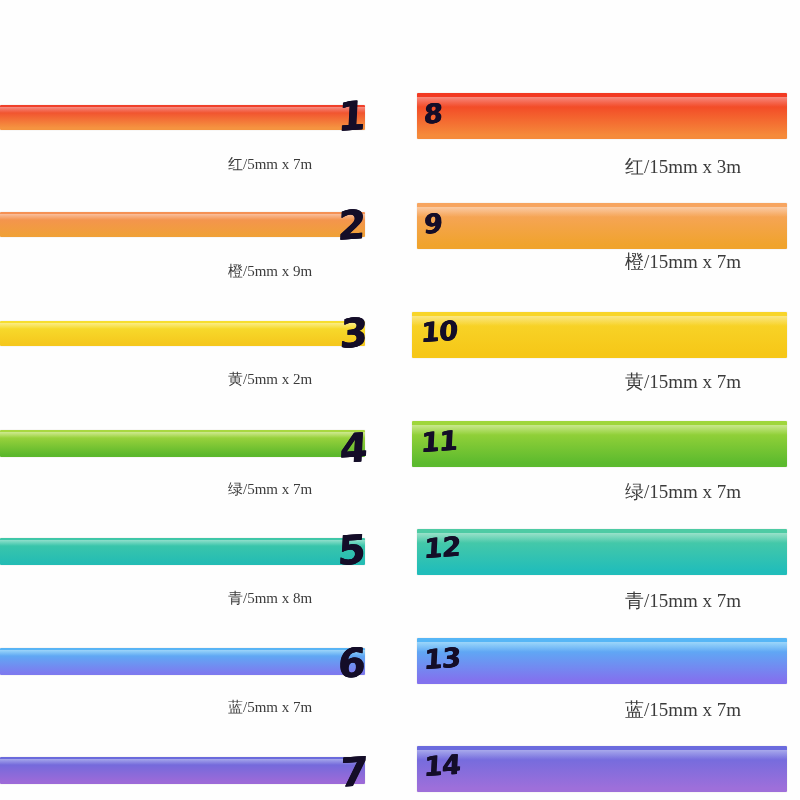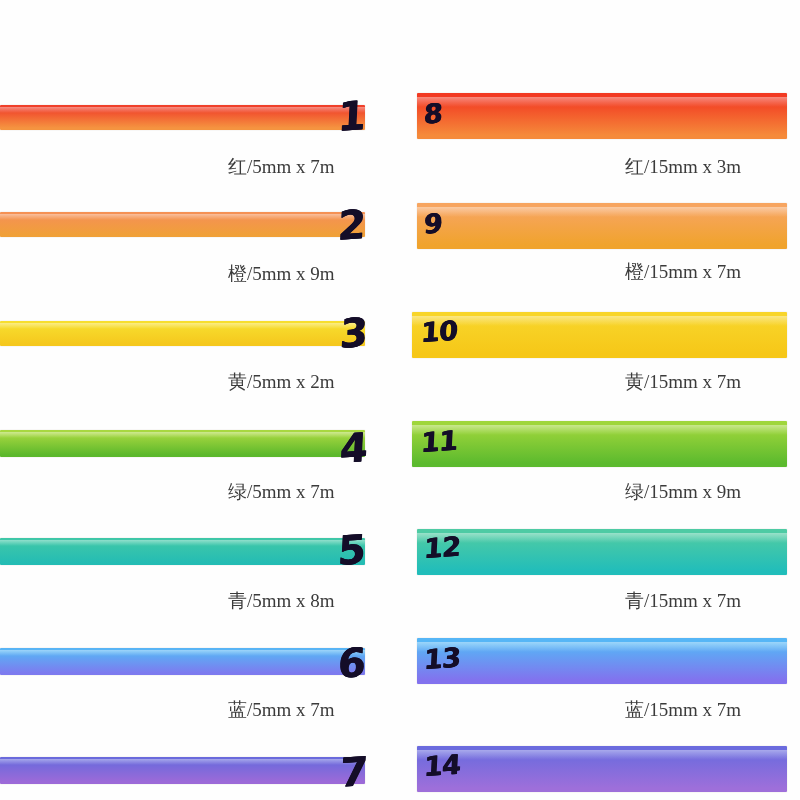--- a/index.html
+++ b/index.html
@@ -61,21 +61,21 @@
     color: #3b3b3b;
     font-family: "Liberation Serif", "DejaVu Serif", serif;
     font-size: 19px;
     line-height: 1;
     white-space: nowrap;
   }
 
   
   .col-left .bar   { height: 25px; }
   .col-left .num   { font-size: 40px; }
-  .col-left .caption { font-size: 19px; }
+  .col-left .caption { font-size: 15px; }
 
   
   .col-right .bar   { height: 46px; }
   .col-right .num   { font-size: 27px; }
   .col-right .caption { font-size: 19px; }
 </style>
 </head>
 <body>
 
 <div id="sheet" style="background: rgb(254, 254, 254);">
@@ -115,31 +115,31 @@
       <div class="num" style="left: 340px; top: 752px;">7</div>
     </div>
     <div class="row col-right" style="left: 0px; top: 0px; width: 800px; height: 800px; pointer-events: none;">
       <div class="bar" style="left: 417px; top: 93px; width: 370px; height: 46px; background: linear-gradient(rgb(242, 58, 34) 0%, rgb(242, 58, 34) 12%, rgb(245, 138, 58) 92%, rgb(245, 138, 58) 100%); pointer-events: auto;"></div>
       <div class="num" style="left: 424px; top: 100px;">8</div>
       <div class="caption" style="left: 625px; top: 157px;">红/15mm x 3m</div>
     </div>
     <div class="row col-right" style="left: 0px; top: 0px; width: 800px; height: 800px; pointer-events: none;">
       <div class="bar" style="left: 417px; top: 203px; width: 370px; height: 46px; background: linear-gradient(rgb(247, 165, 96) 0%, rgb(247, 165, 96) 12%, rgb(240, 163, 44) 92%, rgb(240, 163, 44) 100%); pointer-events: auto;"></div>
       <div class="num" style="left: 424px; top: 210px;">9</div>
-      <div class="caption" style="left: 625px; top: 262px; text-align: center;">橙/15mm x 7m</div>
+      <div class="caption" style="left: 625px; top: 252px; text-align: center;">橙/15mm x 7m</div>
     </div>
     <div class="row col-right" style="left: 0px; top: 0px; width: 800px; height: 800px; pointer-events: none;">
       <div class="bar" style="left: 412px; top: 312px; width: 375px; height: 46px; background: linear-gradient(rgb(248, 213, 42) 0%, rgb(248, 213, 42) 12%, rgb(246, 199, 24) 92%, rgb(246, 199, 24) 100%); pointer-events: auto;"></div>
       <div class="num" style="left: 421px; top: 318px;">10</div>
       <div class="caption" style="left: 625px; top: 372px;">黄/15mm x 7m</div>
     </div>
     <div class="row col-right" style="left: 0px; top: 0px; width: 800px; height: 800px; pointer-events: none;">
       <div class="bar" style="left: 412px; top: 421px; width: 375px; height: 46px; background: linear-gradient(rgb(159, 214, 59) 0%, rgb(159, 214, 59) 12%, rgb(92, 186, 46) 92%, rgb(92, 186, 46) 100%); pointer-events: auto;"></div>
       <div class="num" style="left: 421px; top: 428px;">11</div>
-      <div class="caption" style="left: 625px; top: 482px;">绿/15mm x 9m</div>
+      <div class="caption" style="left: 625px; top: 482px;">绿/15mm x 7m</div>
     </div>
     <div class="row col-right" style="left: 0px; top: 0px; width: 800px; height: 800px; pointer-events: none;">
       <div class="bar" style="left: 417px; top: 529px; width: 370px; height: 46px; background: linear-gradient(rgb(78, 203, 164) 0%, rgb(78, 203, 164) 12%, rgb(33, 189, 186) 92%, rgb(33, 189, 186) 100%); pointer-events: auto;"></div>
       <div class="num" style="left: 424px; top: 534px;">12</div>
       <div class="caption" style="left: 625px; top: 591px;">青/15mm x 7m</div>
     </div>
     <div class="row col-right" style="left: 0px; top: 0px; width: 800px; height: 800px; pointer-events: none;">
       <div class="bar" style="left: 417px; top: 638px; width: 370px; height: 46px; background: linear-gradient(rgb(86, 182, 246) 0%, rgb(86, 182, 246) 12%, rgb(130, 114, 238) 92%, rgb(130, 114, 238) 100%); pointer-events: auto;"></div>
       <div class="num" style="left: 424px; top: 645px;">13</div>
       <div class="caption" style="left: 625px; top: 700px;">蓝/15mm x 7m</div>

